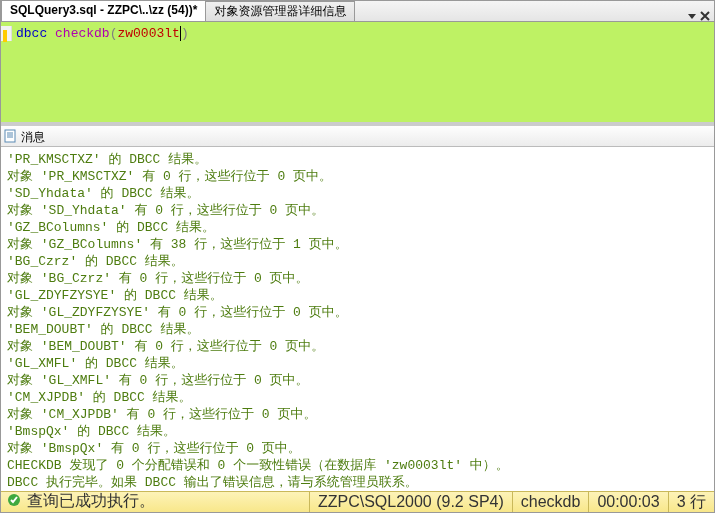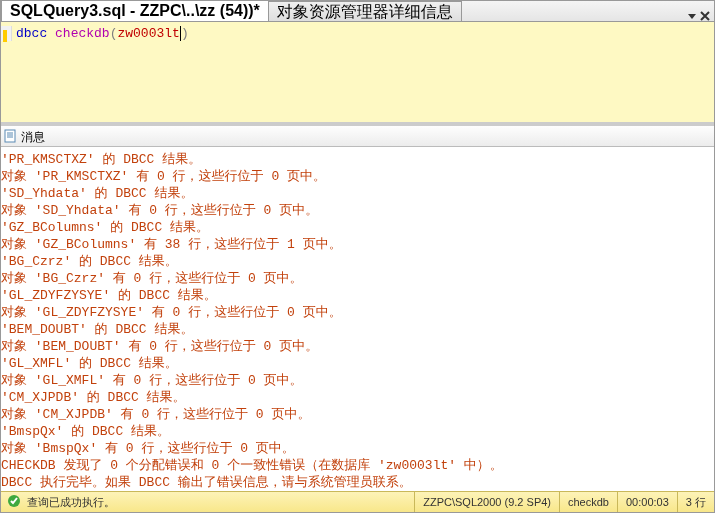--- a/index.html
+++ b/index.html
@@ -1,35 +1,35 @@
 <!DOCTYPE html>
 <html><head>
 <meta charset="utf-8">
 <style>
 html,body{margin:0;padding:0;width:715px;height:513px;overflow:hidden;font-family:Tahoma,Arial,sans-serif;font-size:12px;background:#fff;color:#000}
 .root{display:flex;flex-direction:column;width:715px;height:513px;border:1px solid #999;box-sizing:border-box}
 .tabbar{height:20px;background:linear-gradient(#f5f5f5,#e5e5e5);border-bottom:1px solid #999;display:flex;align-items:flex-end;position:relative}
-.tab{height:19px;line-height:19px;padding:0 8px;font-size:16px;border:1px solid #999;border-bottom:none;margin-right:-1px;background:linear-gradient(#f0f0f0,#dedede);cursor:pointer}
+.tab{height:19px;line-height:19px;padding:0 8px;font-size:12px;border:1px solid #999;border-bottom:none;margin-right:-1px;background:linear-gradient(#f0f0f0,#dedede);cursor:pointer}
 .tab.active{background:#fff;font-weight:bold;height:20px;position:relative;z-index:2}
 .tab-ctrl{margin-left:auto;display:flex;align-items:center;padding-right:4px;gap:4px}
 .tab-ctrl svg{display:block}
-.editor-wrap{height:100px;border-bottom:2px solid #ccc;background:#fef9c3;overflow:hidden}
+.editor-wrap{height:100px;border-bottom:2px solid #ccc;background:#bef264;overflow:hidden}
 .editor{padding:4px 0;font-family:"Courier New",monospace;font-size:13px;white-space:pre;display:flex}
 .gutter{width:10px;background:#f2f2f2;border-right:1px solid #ddd;margin-right:4px;position:relative}
 .cursor-mark{position:absolute;left:2px;top:4px;width:4px;height:12px;background:#ffcc00}
 .kw-blue{color:#0000c8}
 .kw-gray{color:#808080}
 .kw-magenta{color:#b000b0}
 .kw-red{color:#c00000}
 .text-caret{border-right:1px solid #000;animation:none}
 .splitter{height:2px;background:#ccc;cursor:row-resize}
 .msg-header{height:20px;display:flex;align-items:flex-end;border-bottom:1px solid #bbb;background:linear-gradient(#fefefe,#ececec);padding-left:2px;gap:4px}
 .msg-header .lbl{font-size:12px}
-.results{flex:1;overflow:auto;background:#fff;padding:4px 0;font-family:SimSun,"Courier New",monospace;font-size:13px;line-height:17px;white-space:pre;color:#c2410c}
-.statusbar{height:20px;background:linear-gradient(#fdf3b8,#f8e78a);border-top:1px solid #c9b85a;display:flex;align-items:center;font-size:11px;color:#333}
+.results{flex:1;overflow:auto;background:#fff;padding:4px 6px;font-family:SimSun,"Courier New",monospace;font-size:13px;line-height:17px;white-space:pre;color:#4d7c0f}
+.statusbar{height:20px;background:linear-gradient(#fdf3b8,#f8e78a);border-top:1px solid #c9b85a;display:flex;align-items:flex-end;font-size:16px;color:#333}
 .status-left{display:flex;align-items:center;gap:6px;padding-left:6px;flex:1}
 .status-cells{display:flex;align-items:center;height:100%}
 .status-cell{padding:0 8px;border-left:1px solid #c9b85a;height:100%;display:flex;align-items:center}
 .chk{width:14px;height:14px}
 .doc-icon{width:14px;height:14px}
 </style>
 </head>
 <body>
 
 <div class="root">

